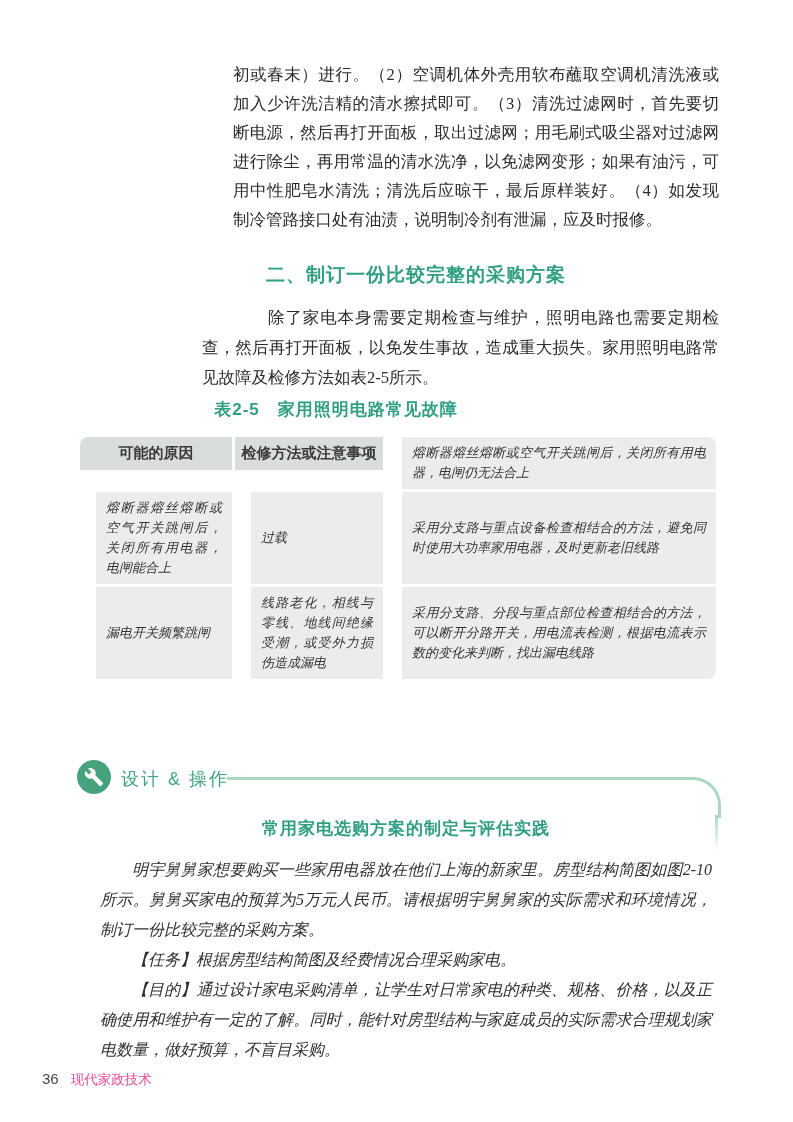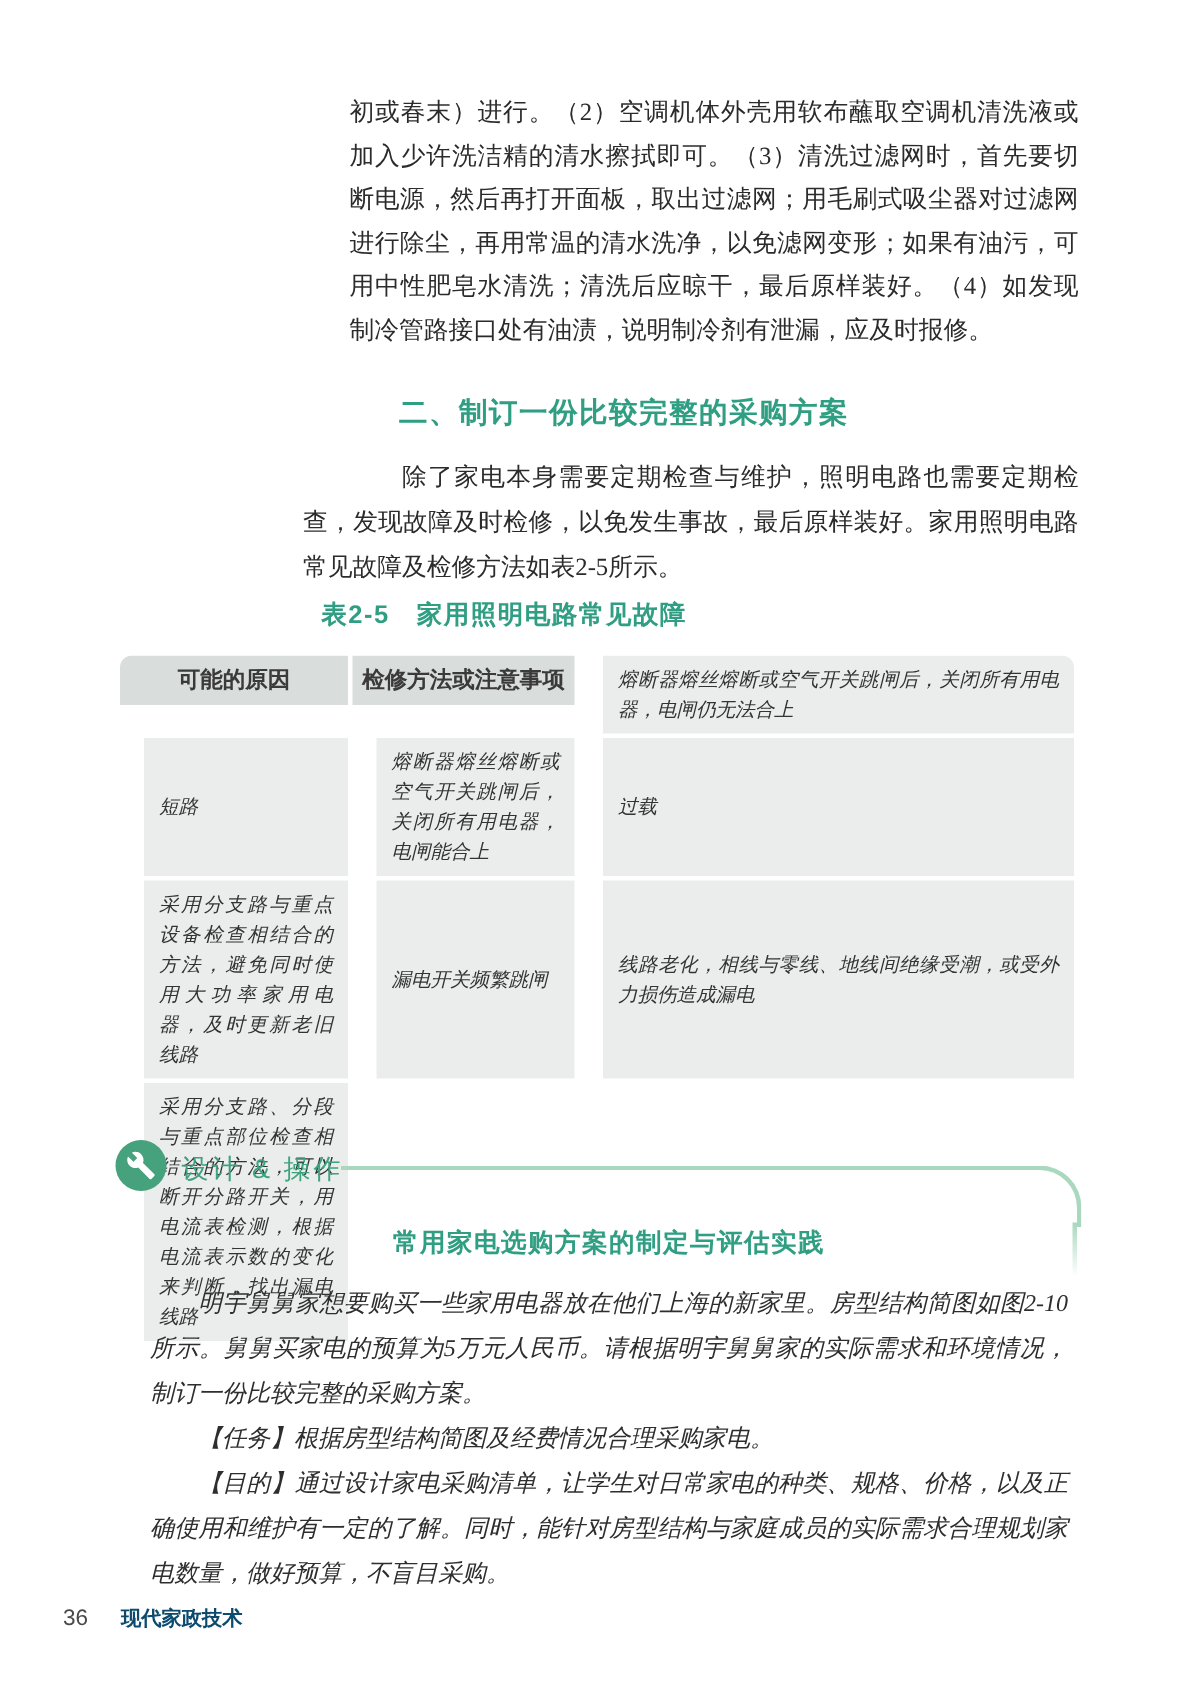--- a/index.html
+++ b/index.html
@@ -47,44 +47,43 @@
   .act-line-fade{position:absolute;left:715px;top:815px;width:3px;height:36px;
                  background:linear-gradient(#a9d8bf,rgba(169,216,191,0));}
   .act-title{position:absolute;left:100px;top:817px;width:612px;text-align:center;
              font-family:"Liberation Sans",sans-serif;font-weight:bold;
              font-size:17px;color:#2f9e82;letter-spacing:1px;}
   .act-body{position:absolute;left:100px;top:855px;width:612px;}
   .act-body p{margin:0;font-size:16px;line-height:30px;text-indent:2em;
               text-align:justify;font-style:italic;color:#2e2e2e;}
 
   
-  .footer{position:absolute;left:42px;top:1070px;display:flex;align-items:baseline;gap:22px;
+  .footer{position:absolute;left:42px;top:1070px;display:flex;align-items:baseline;gap:12px;
           font-family:"Liberation Sans",sans-serif;}
   .footer .pageno{font-size:15px;color:#4a4a4a;}
-  .footer .book{font-size:13.5px;font-weight:bold;color:#0c4a6e;}
+  .footer .book{font-size:13.5px;font-weight:normal;color:#ec4899;}
 </style>
 </head>
 <body>
 
 <div class="page">
 
   <div class="top-para">初或春末）进行。（2）空调机体外壳用软布蘸取空调机清洗液或加入少许洗洁精的清水擦拭即可。（3）清洗过滤网时，首先要切断电源，然后再打开面板，取出过滤网；用毛刷式吸尘器对过滤网进行除尘，再用常温的清水洗净，以免滤网变形；如果有油污，可用中性肥皂水清洗；清洗后应晾干，最后原样装好。（4）如发现制冷管路接口处有油渍，说明制冷剂有泄漏，应及时报修。</div>
 
   <div class="sec-heading">二、制订一份比较完整的采购方案</div>
 
-  <div class="intro-para">除了家电本身需要定期检查与维护，照明电路也需要定期检查，发现故障及时检修，以免发生事故，最后原样装好。家用照明电路常见故障及检修方法如表2-5所示。</div>
+  <div class="intro-para">除了家电本身需要定期检查与维护，照明电路也需要定期检查，然后再打开面板，以免发生事故，造成重大损失。家用照明电路常见故障及检修方法如表2-5所示。</div>
 
   <div class="table-title">表2-5　家用照明电路常见故障</div>
 
   <div class="fault-table">
     <div class="th">可能的原因</div>
     <div class="th">检修方法或注意事项</div>
 
     <div class="td">熔断器熔丝熔断或空气开关跳闸后，关闭所有用电器，电闸仍无法合上</div>
-    <div class="td">短路</div>
 
     <div class="td">熔断器熔丝熔断或空气开关跳闸后，关闭所有用电器，电闸能合上</div>
     <div class="td">过载</div>
     <div class="td">采用分支路与重点设备检查相结合的方法，避免同时使用大功率家用电器，及时更新老旧线路</div>
 
     <div class="td">漏电开关频繁跳闸</div>
     <div class="td">线路老化，相线与零线、地线间绝缘受潮，或受外力损伤造成漏电</div>
     <div class="td">采用分支路、分段与重点部位检查相结合的方法，可以断开分路开关，用电流表检测，根据电流表示数的变化来判断，找出漏电线路</div>
   </div>
 

